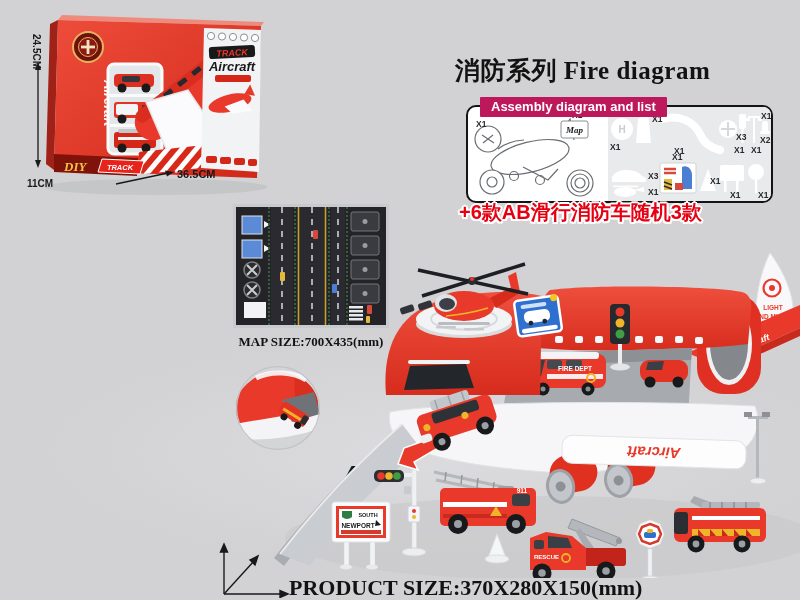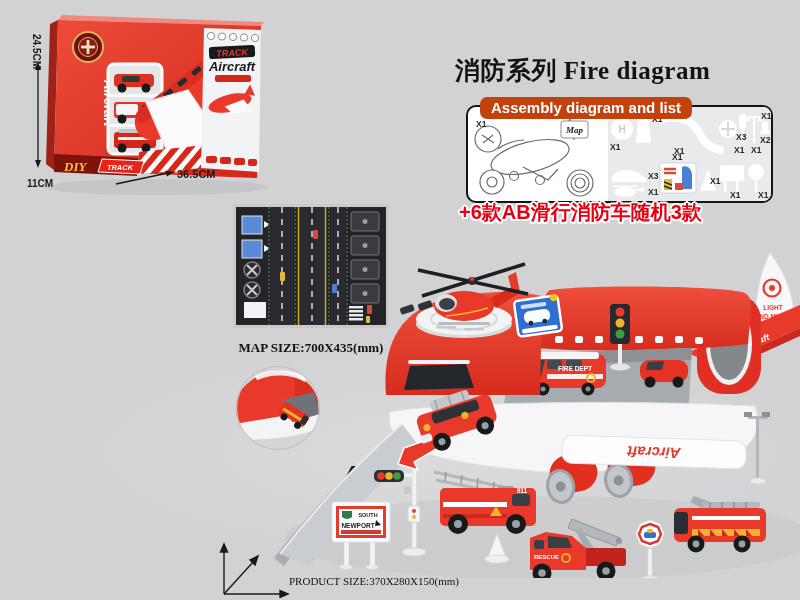--- a/index.html
+++ b/index.html
@@ -8,43 +8,43 @@
   .abs{position:absolute;}
   #floor-glow{left:0;top:330px;width:800px;height:270px;
     background:radial-gradient(ellipse 70% 60% at 55% 45%, #dcdcde 0%, rgba(210,210,212,0) 70%);}
   
   #page-title{left:455px;top:54px;font-family:"Liberation Serif",serif;font-weight:bold;
     font-size:25px;color:#121212;letter-spacing:.5px;white-space:nowrap;}
   
   #assembly{left:466px;top:97px;width:310px;height:106px;}
   #assembly-box{position:absolute;left:0;top:8px;width:303px;height:94px;background:#fff;
     border:2.5px solid #141414;border-radius:10px;overflow:hidden;}
-  #assembly-badge{position:absolute;left:14px;top:0;z-index:2;background:#c2410c;color:#fff;
-    font-weight:bold;font-size:15px;padding:2px 11px 3px;border-radius:7px;white-space:nowrap;}
+  #assembly-badge{position:absolute;left:14px;top:0;z-index:2;background:#be185d;color:#fff;
+    font-weight:bold;font-size:13px;padding:2px 11px 3px;border-radius:1px;white-space:nowrap;}
   #assembly-left{position:absolute;left:0;top:0;width:140px;height:94px;}
   #assembly-right{position:absolute;left:140px;top:0;width:163px;height:94px;background:#e9eaec;}
   svg text.count{font-family:"Liberation Sans",sans-serif;font-weight:bold;font-size:8.5px;fill:#26292d;}
   
   #remark{left:459px;top:201px;color:#e60012;font-weight:bold;font-size:20px;line-height:23px;
     white-space:nowrap;
     text-shadow:2px 0 0 #fff,-2px 0 0 #fff,0 2px 0 #fff,0 -2px 0 #fff,
     1.5px 1.5px 0 #fff,-1.5px -1.5px 0 #fff,1.5px -1.5px 0 #fff,-1.5px 1.5px 0 #fff;}
   
   #map-wrap{left:233px;top:204px;width:156px;}
-  #map-caption{margin-top:8px;text-align:center;font-family:"Liberation Serif",serif;
+  #map-caption{margin-top:2px;text-align:center;font-family:"Liberation Serif",serif;
     font-weight:bold;font-size:13px;color:#121212;white-space:nowrap;}
   
   #rear-caption{left:210px;top:451px;width:150px;text-align:center;
     font-family:"Liberation Serif",serif;font-weight:bold;font-size:18px;line-height:21px;color:#181818;}
   #hazard-stripes{left:346px;top:466px;width:46px;height:24px;}
   #hazard-stripes span{display:inline-block;width:7px;height:21px;margin-right:3px;
     transform:skewX(-28deg);}
   
-  #footer-size{left:289px;top:575px;font-family:"Liberation Serif",serif;font-weight:normal;
-    font-size:11px;color:#121212;white-space:nowrap;}
+  #footer-size{left:289px;top:575px;font-family:"Liberation Serif",serif;font-weight:bold;
+    font-size:22px;color:#121212;white-space:nowrap;}
 </style>
 </head>
 <body>
 
 <div id="canvas">
   <div class="abs" id="floor-glow"></div>
 
   <svg class="abs" style="left:18px;top:6px" width="265" height="195" viewBox="0 0 265 195">
     <defs>
       <linearGradient id="boxGrad" x1="0" y1="0" x2="1" y2="1">

